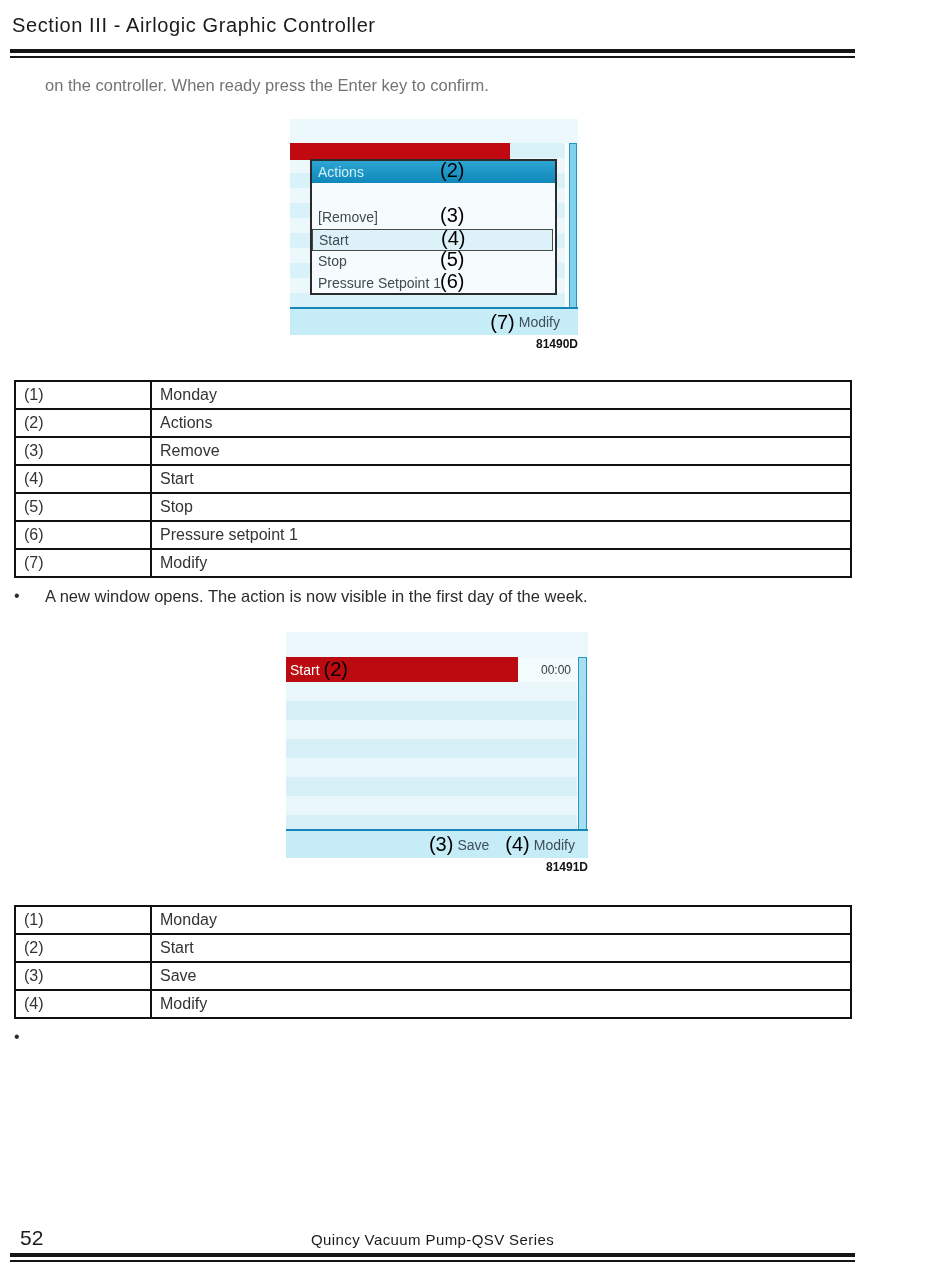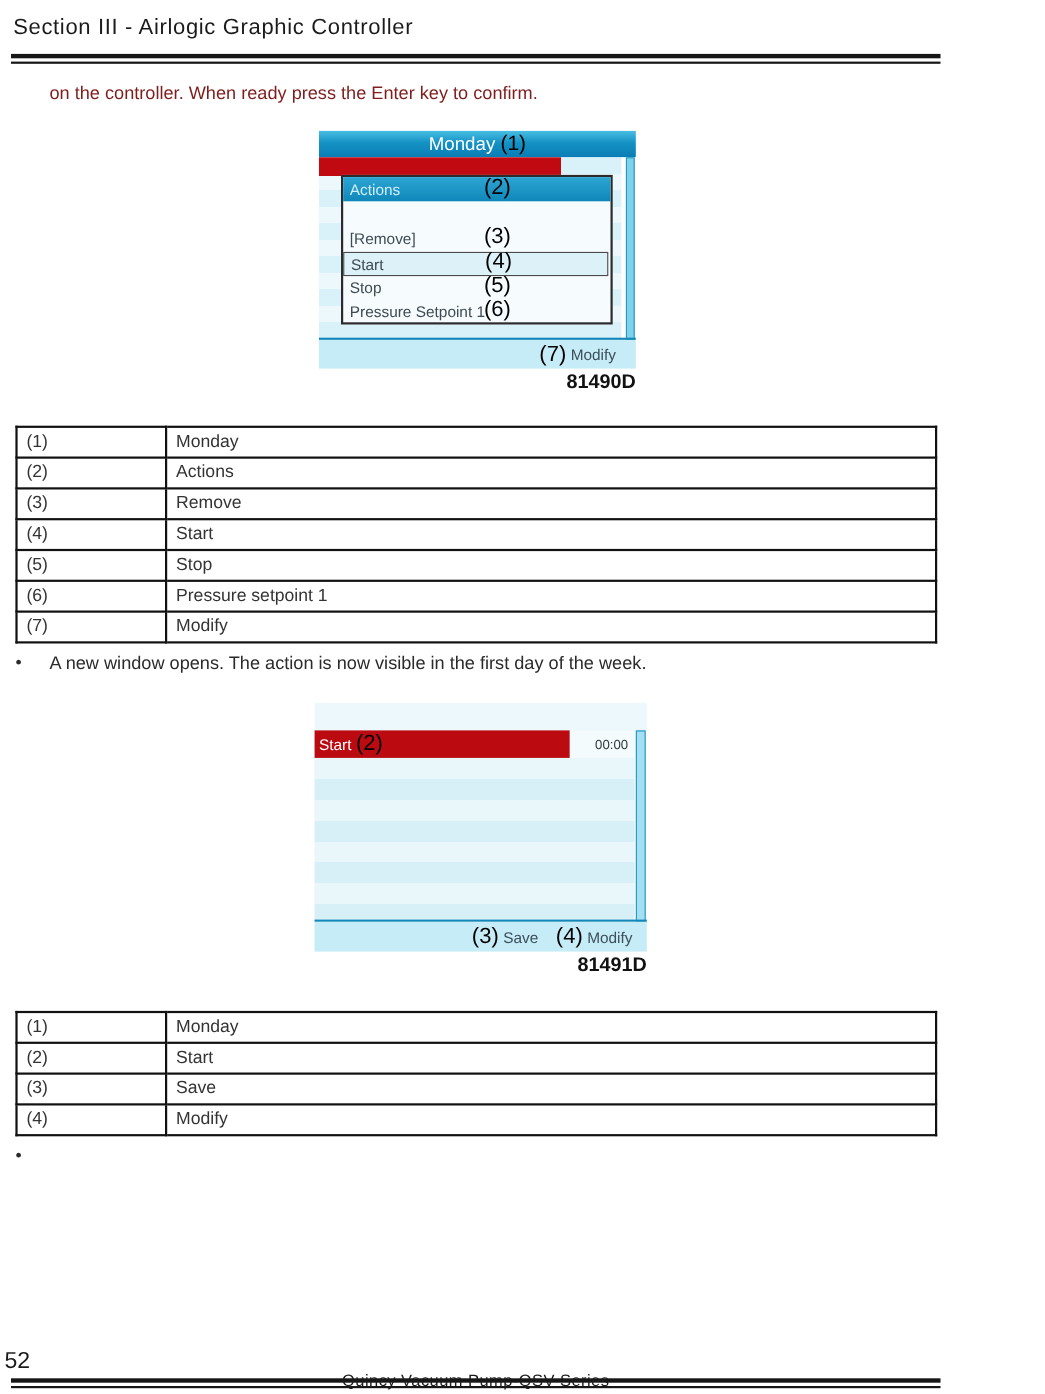--- a/index.html
+++ b/index.html
@@ -8,21 +8,21 @@
     position:relative; width:950px; height:1267px; margin:0 auto;
     background:#ffffff; font-family:"Liberation Sans", sans-serif; color:#2b2b2b;
     overflow:hidden;
   }
   
   .hdr { margin:14px 12px 0 12px; }
   .hdr-title { font-size:20px; font-weight:400; letter-spacing:0.6px; color:#1b1b1b; }
   .dbl-rule { margin:12px 0 0 10px; width:845px; height:9px;
     border-top:4px solid #161616; border-bottom:2px solid #161616; }
   .dbl-rule.footer-rule { margin-top:3px; }
-  .intro { margin:18px 0 0 45px; font-size:16.5px; color:#7f1d1d; }
+  .intro { margin:18px 0 0 45px; font-size:16.5px; color:#737373; }
 
   
   .screen { position:relative; background:#edf8fc; }
   .screen1 { width:288px; height:216px; margin:24px 0 0 290px; }
   .screen2 { width:302px; height:226px; margin:26px 0 0 286px; }
 
   .titlebar { position:absolute; left:0; top:0; right:0;
     background:linear-gradient(to bottom,#49bee3 0%,#1492c4 45%,#0a7cb5 100%);
     color:#ffffff; text-align:center; }
   .screen1 .titlebar { height:24px; font-size:17px; line-height:24px; }
@@ -63,60 +63,56 @@
   .softkey .label { font-size:14px; color:#3c4f5a; }
 
   .s2-body { position:absolute; left:0; right:11px; top:25px; bottom:27px;
     background:repeating-linear-gradient(to bottom,#e9f7fb 25px,#e9f7fb 44px,#d7f0f8 44px,#d7f0f8 63px); }
   .s2-redrow { position:absolute; left:0; top:0; right:0; height:25px; display:flex; }
   .s2-redseg { width:232px; background:#bb0a10; color:#ffffff; font-size:14px;
     display:flex; align-items:center; padding-left:4px; gap:4px; }
   .s2-timecell { flex:1; background:#f4fbfd; color:#2f3a40; font-size:12px;
     display:flex; align-items:center; justify-content:flex-end; padding-right:6px; }
 
-  .fig-caption { font-size:18px; font-weight:600; color:#111; text-align:right; margin-top:2px; }
+  .fig-caption { font-size:12px; font-weight:600; color:#111; text-align:right; margin-top:2px; }
   .fig-caption.c1 { width:288px; margin-left:290px; }
   .fig-caption.c2 { width:302px; margin-left:286px; }
 
   
   table.key { border-collapse:collapse; margin-left:14px; width:838px; }
   table.key.t1 { margin-top:29px; }
   table.key.t2 { margin-top:31px; }
   table.key td { border:2px solid #111111; height:28px; font-size:16px; color:#333333;
     padding:0 0 0 8px; vertical-align:middle; }
   table.key td.num { width:136px; }
 
   
   .bullet { display:flex; margin:9px 0 0 14px; font-size:16.5px; color:#2b2b2b; }
   .bullet .dot { width:31px; font-size:16px; }
 
   
   .footer { position:absolute; left:0; top:1226px; width:100%; }
   .footer-row { position:relative; height:24px; }
-  .page-num { position:absolute; left:4px; top:0; font-size:21px; color:#1b1b1b; }
-  .footer-center { position:absolute; left:10px; width:845px; top:21px; text-align:center;
+  .page-num { position:absolute; left:20px; top:0; font-size:21px; color:#1b1b1b; }
+  .footer-center { position:absolute; left:10px; width:845px; top:5px; text-align:center;
     font-size:15px; color:#1b1b1b; letter-spacing:0.4px; }
 </style>
 </head>
 <body>
 
 <div class="page">
 
   <div class="hdr">
     <div class="hdr-title">Section III - Airlogic Graphic Controller</div>
   </div>
   <div class="dbl-rule"></div>
 
   <div class="intro">on the controller. When ready press the Enter key to confirm.</div>
 
   <div class="screen screen1">
-    <div class="titlebar">
-      <span>Monday</span>
-      <span class="callout">(1)</span>
-    </div>
     <div class="s1-body">
       <div class="s1-redbar"></div>
     </div>
     <div class="dialog">
       <div class="dialog-header">
         <span>Actions</span>
         <span class="callout">(2)</span>
       </div>
       <div class="menu-gap"></div>
       <div class="menu-item">

